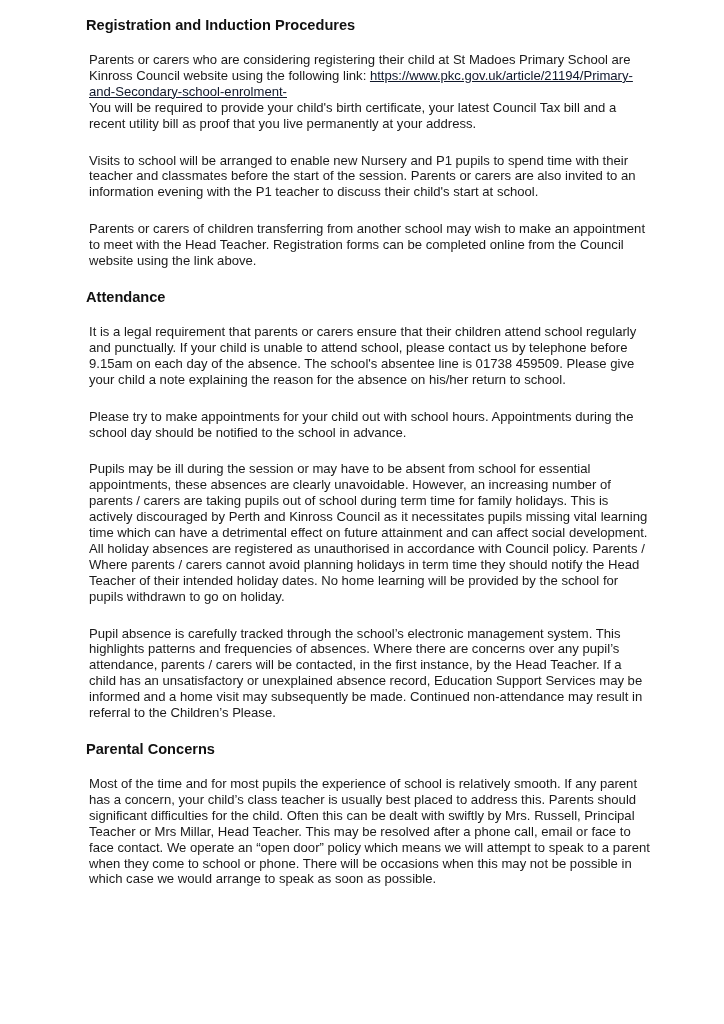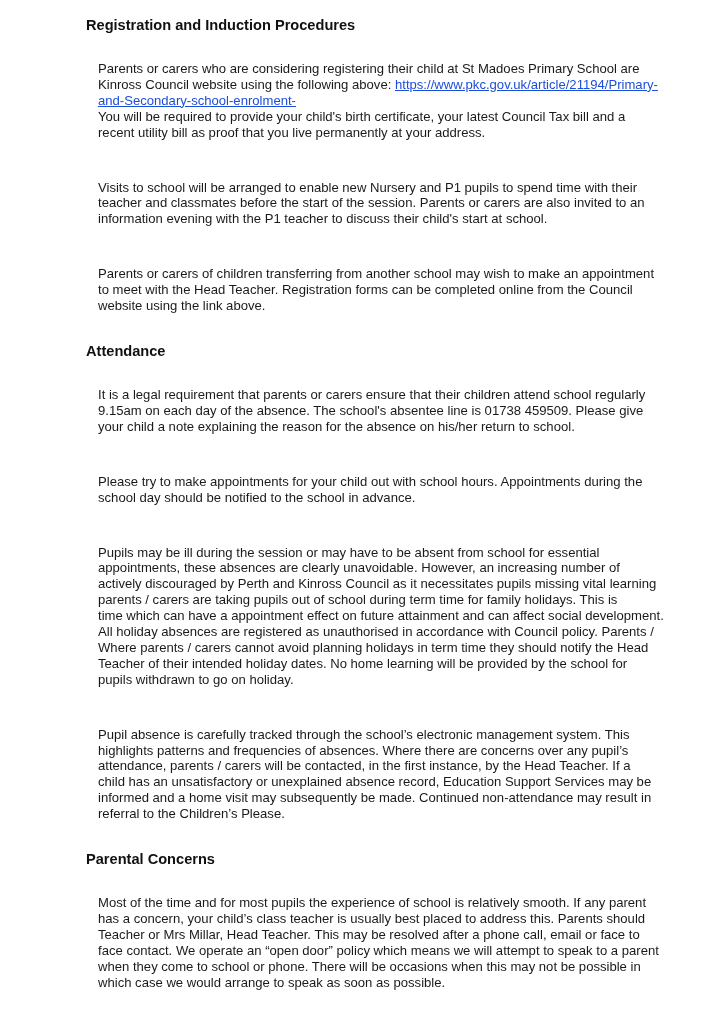--- a/index.html
+++ b/index.html
@@ -24,43 +24,43 @@
     h2 {
       font-size: 14.6px;
       font-weight: bold;
       margin: 0;
       line-height: 18px;
       color: #111;
     }
     p {
       font-size: 13.1px;
       line-height: 15.9px;
-      margin: 12px;
+      margin: 3px;
       white-space: normal;
     }
     .line { display: block; white-space: nowrap; }
     a.link {
-      color: #1d4ed8;
+      color: #0f172a;
       text-decoration: underline;
       text-align: center;
     }
     .gap-h { height: 15px; }
     .gap-p { height: 15px; }
   </style>
 </head>
 <body>
 
 <div class="page">
 
   <section>
     <h2>Registration and Induction Procedures</h2>
     <div class="gap-h"></div>
     <p>
       <span class="line">Parents or carers who are considering registering their child at St Madoes Primary School are</span>
-      <span class="line"><span>Kinross Council website using the following above: </span><a class="link">https://www.pkc.gov.uk/article/21194/Primary-</a></span>
+      <span class="line"><span>Kinross Council website using the following link: </span><a class="link">https://www.pkc.gov.uk/article/21194/Primary-</a></span>
       <span class="line"><a class="link">and-Secondary-school-enrolment-</a></span>
       <span class="line">You will be required to provide your child's birth certificate, your latest Council Tax bill and a</span>
       <span class="line">recent utility bill as proof that you live permanently at your address.</span>
     </p>
     <div class="gap-p"></div>
     <p>
       <span class="line">Visits to school will be arranged to enable new Nursery and P1 pupils to spend time with their</span>
       <span class="line">teacher and classmates before the start of the session. Parents or carers are also invited to an</span>
       <span class="line">information evening with the P1 teacher to discuss their child's start at school.</span>
     </p>
@@ -72,35 +72,36 @@
     </p>
   </section>
 
   <div style="height:16px"></div>
 
   <section>
     <h2>Attendance</h2>
     <div class="gap-h"></div>
     <p>
       <span class="line">It is a legal requirement that parents or carers ensure that their children attend school regularly</span>
+      <span class="line">and punctually.  If your child is unable to attend school, please contact us by telephone before</span>
       <span class="line">9.15am on each day of the absence.  The school's absentee line is 01738 459509.  Please give</span>
       <span class="line">your child a note explaining the reason for the absence on his/her return to school.</span>
     </p>
     <div class="gap-p"></div>
     <p>
       <span class="line">Please try to make appointments for your child out with school hours.  Appointments during the</span>
       <span class="line">school day should be notified to the school in advance.</span>
     </p>
     <div class="gap-p"></div>
     <p>
       <span class="line">Pupils may be ill during the session or may have to be absent from school for essential</span>
       <span class="line">appointments, these absences are clearly unavoidable. However, an increasing number of</span>
+      <span class="line">parents / carers are taking pupils out of school during term time for family holidays.  This is</span>
       <span class="line">actively discouraged by Perth and Kinross Council as it necessitates pupils missing vital learning</span>
-      <span class="line">parents / carers are taking pupils out of school during term time for family holidays.  This is</span>
-      <span class="line">time which can have a appointment effect on future attainment and can affect social development.</span>
+      <span class="line">time which can have a detrimental effect on future attainment and can affect social development.</span>
       <span class="line">All holiday absences are registered as unauthorised in accordance with Council policy.  Parents /</span>
       <span class="line">Where parents / carers cannot avoid planning holidays in term time they should notify the Head</span>
       <span class="line">Teacher of their intended holiday dates.  No home learning will be provided by the school for</span>
       <span class="line">pupils withdrawn to go on holiday.</span>
     </p>
     <div class="gap-p"></div>
     <p>
       <span class="line">Pupil absence is carefully tracked through the school’s electronic management system.  This</span>
       <span class="line">highlights patterns and frequencies of absences.  Where there are concerns over any pupil’s</span>
       <span class="line">attendance, parents / carers will be contacted, in the first instance, by the Head Teacher. If a</span>
@@ -111,20 +112,21 @@
   </section>
 
   <div style="height:16px"></div>
 
   <section>
     <h2>Parental Concerns</h2>
     <div class="gap-h"></div>
     <p>
       <span class="line">Most of the time and for most pupils the experience of school is relatively smooth. If any parent</span>
       <span class="line">has a concern, your child’s class teacher is usually best placed to address this. Parents should</span>
+      <span class="line">significant difficulties for the child. Often this can be dealt with swiftly by Mrs. Russell, Principal</span>
       <span class="line">Teacher or Mrs Millar, Head Teacher. This may be resolved after a phone call, email or face to</span>
       <span class="line">face contact. We operate an “open door” policy which means we will attempt to speak to a parent</span>
       <span class="line">when they come to school or phone. There will be occasions when this may not be possible in</span>
       <span class="line">which case we would arrange to speak as soon as possible.</span>
     </p>
   </section>
 
 </div>
 
 </body></html>

